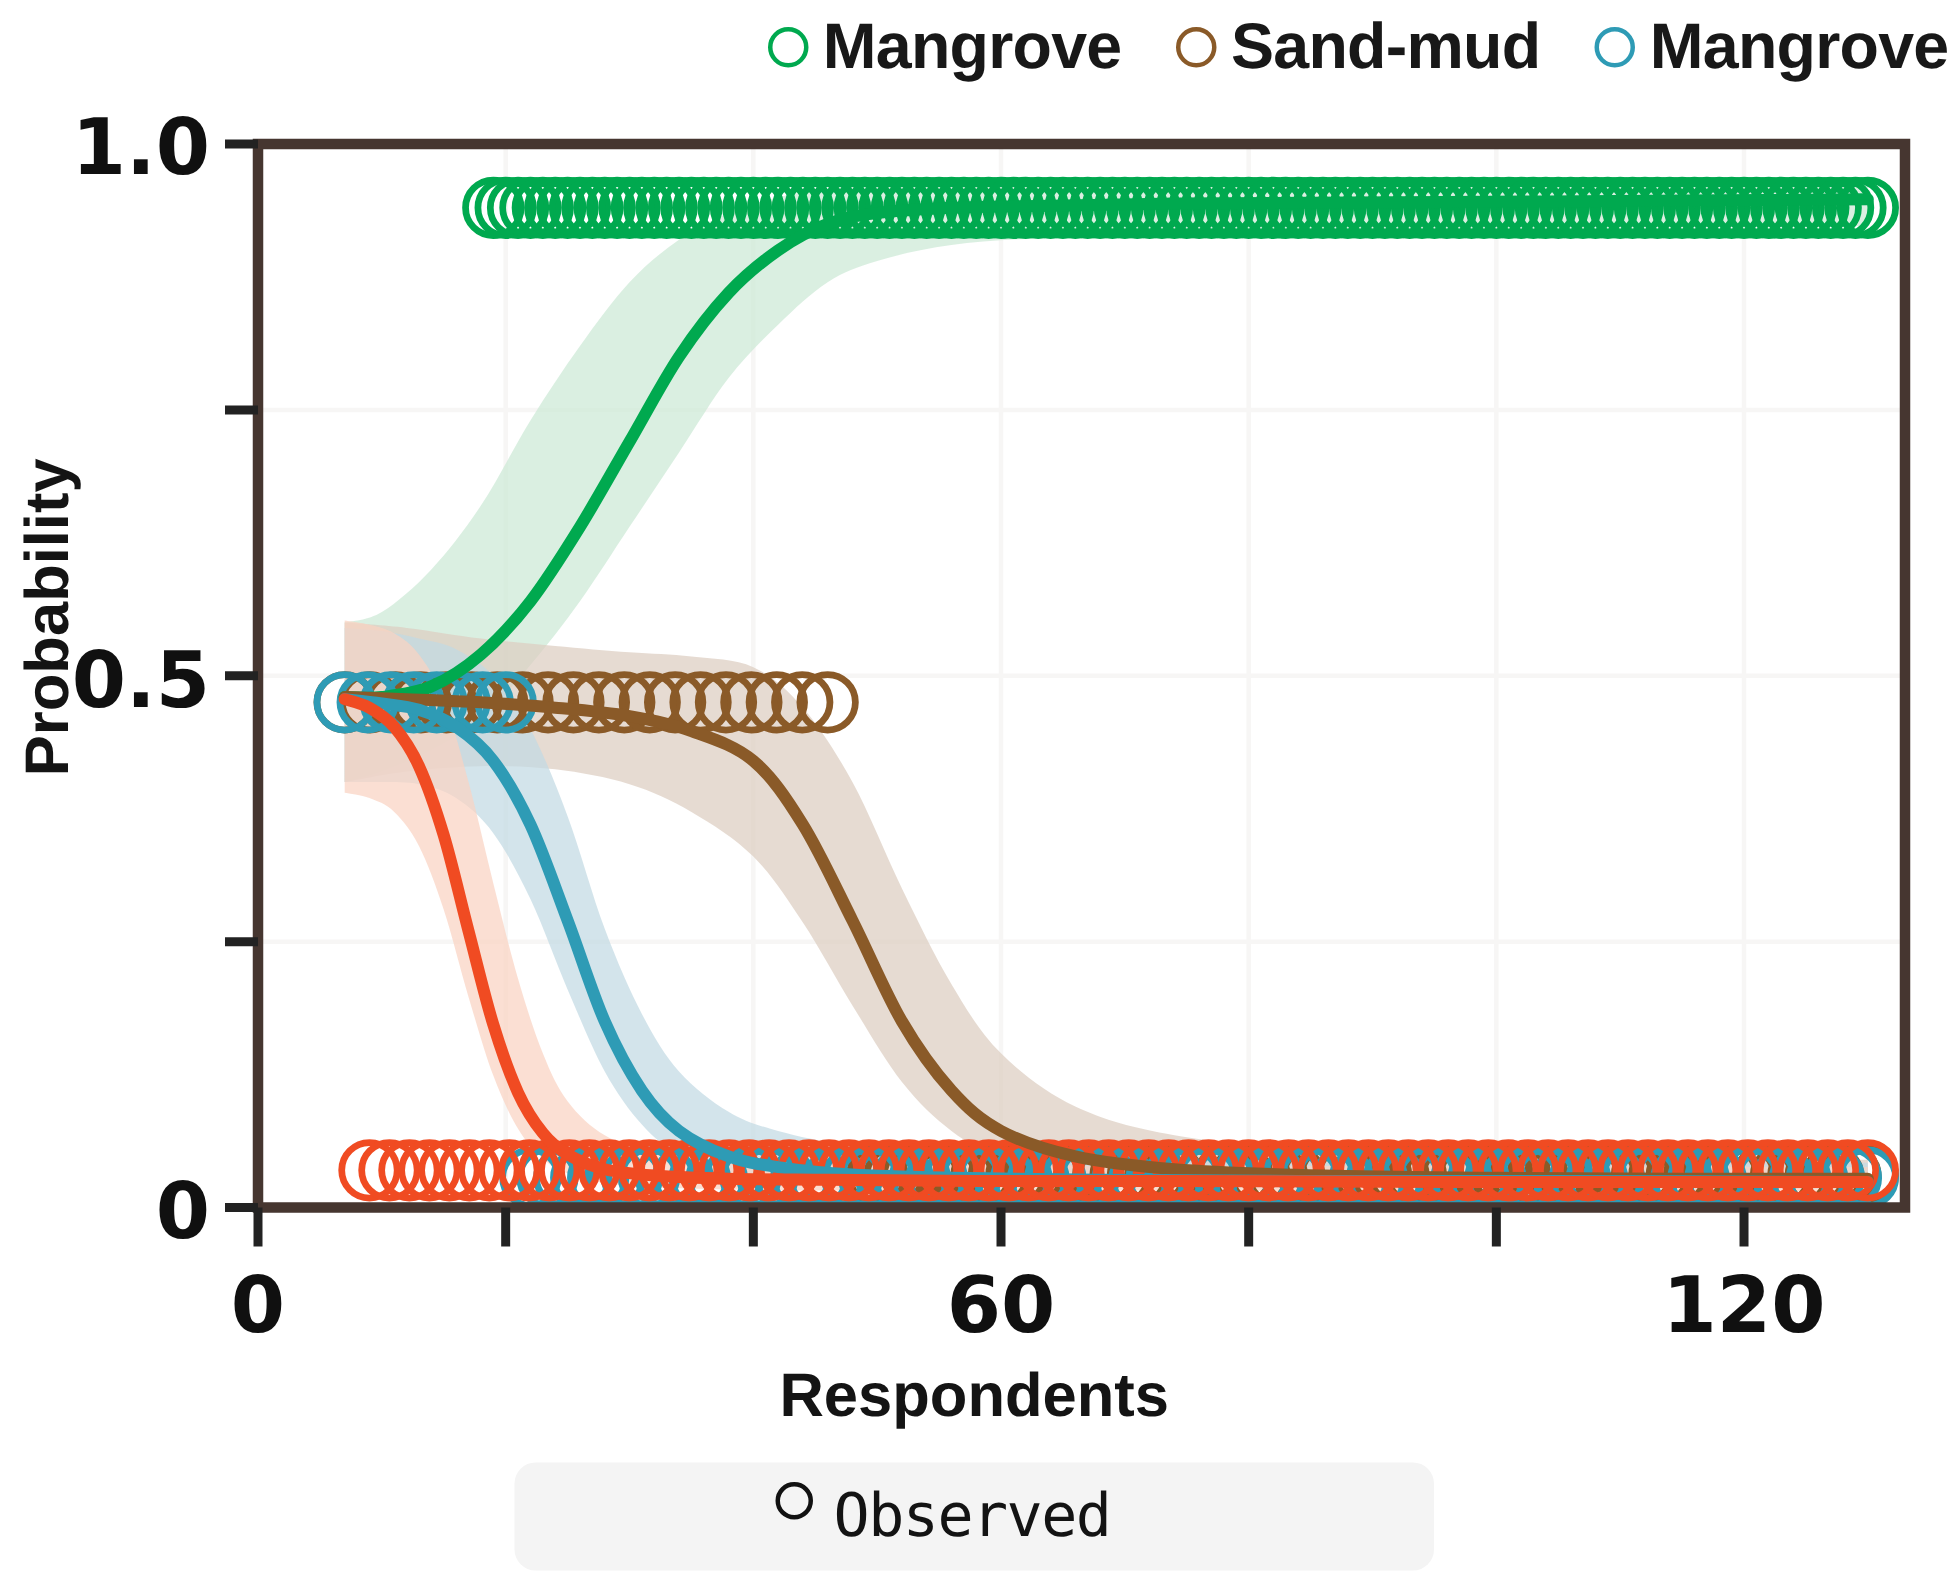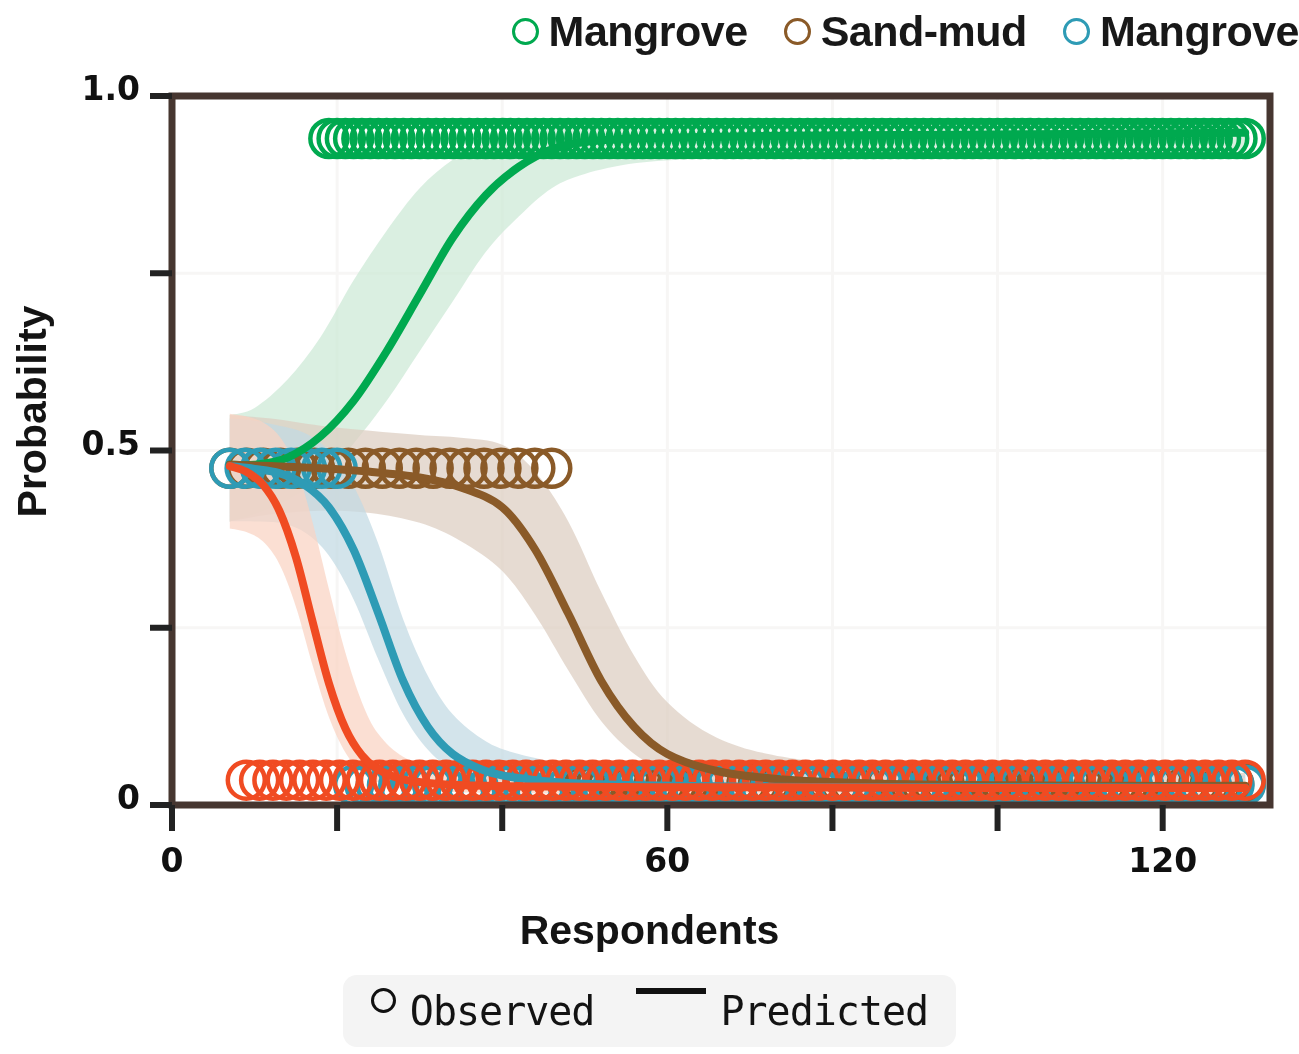--- a/index.html
+++ b/index.html
@@ -117,21 +117,21 @@
     background: #111;
   }
   .bl-label {
     font-size: 40px;
     color: #131313;
     font-family: "DejaVu Sans Mono", monospace;
     letter-spacing: -1px;
   }
   .tick-label {
     position: absolute;
-    font-size: 33px;
+    font-size: 52px;
     font-weight: bold;
     color: #101010;
     font-family: "DejaVu Sans", sans-serif;
   }
 </style>
 </head>
 <body>
 
 <div id="root">
 
@@ -562,19 +562,15 @@
     <div class="axis-title-y">Probability</div>
     <div class="axis-title-x">Respondents</div>
   <div class="tick-label" style="right: 1159px; top: 17px;">1.0</div><div class="tick-label" style="right: 1159px; top: 371.5px;">0.5</div><div class="tick-label" style="right: 1159px; top: 726px;">0</div><div class="tick-label" style="left: 0px; width: 344px; text-align: center; top: 789px;">0</div><div class="tick-label" style="left: 0px; width: 1334.68px; text-align: center; top: 789px;">60</div><div class="tick-label" style="left: 0px; width: 2325.35px; text-align: center; top: 789px;">120</div></div>
 
   <div class="bottom-legend">
     <span class="bl-item">
       <span class="bl-ring"></span>
       <span class="bl-label">Observed</span>
     </span>
     <span class="bl-gap"></span>
-    <span class="bl-item">
-      <span class="bl-line"></span>
-      <span class="bl-label">Predicted</span>
-    </span>
   </div>
 
 </div>
 
 </body></html>

